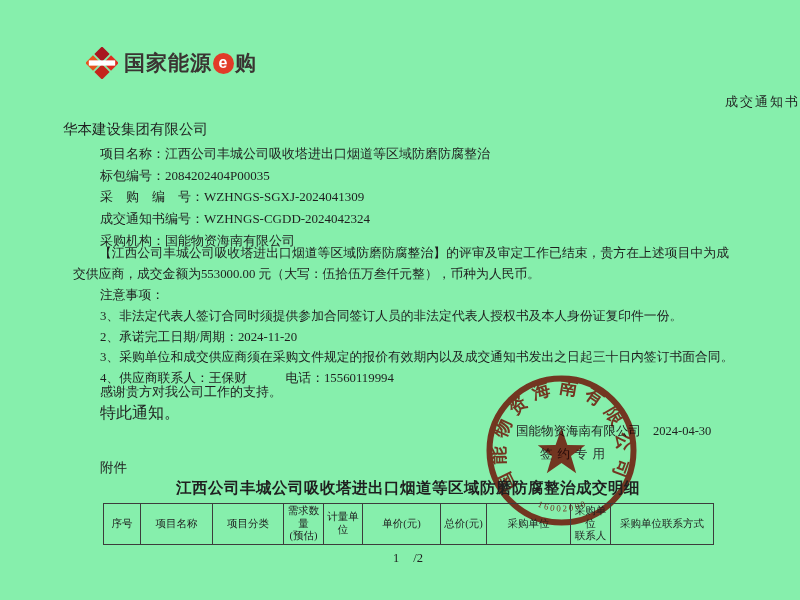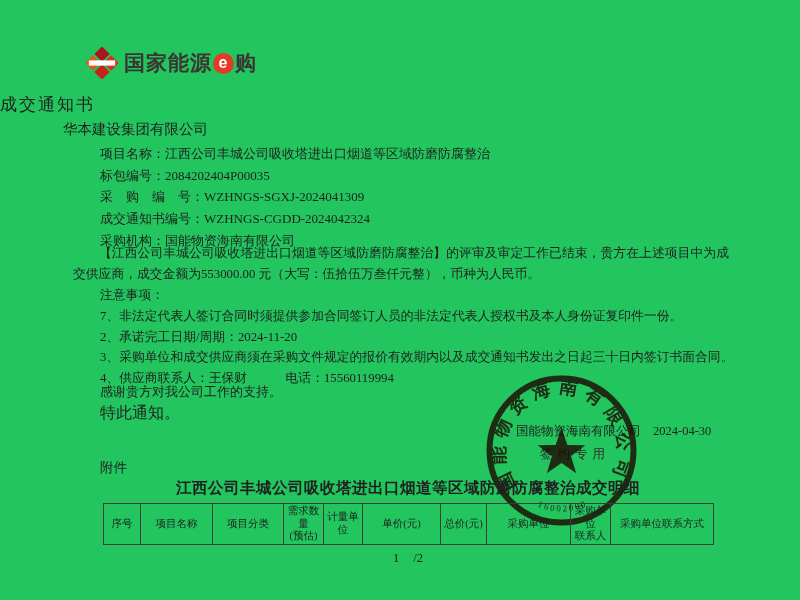--- a/index.html
+++ b/index.html
@@ -1,39 +1,39 @@
 <!DOCTYPE html>
 <html><head>
 <meta charset="utf-8">
 <style>
   * { margin: 0; padding: 0; box-sizing: border-box; }
   html, body { background: #ffffff; }
   .page {
     position: relative;
     width: 800px;
     height: 600px;
-    background: #22c55e;
+    background: #86efac;
     font-family: "Liberation Serif", "DejaVu Serif", serif;
     color: #1f1f1f;
     overflow: hidden;
     text-decoration: underline;
   }
 
   
   .logo { position: absolute; left: 86px; top: 47px; display: flex; align-items: center; gap: 6px; }
   .logo-text { font-family: "Liberation Sans", "DejaVu Sans", sans-serif; font-weight: bold; font-size: 21px; color: #3a3432; letter-spacing: 1px; display: flex; align-items: center; }
   .logo-e {
     display: inline-flex; align-items: center; justify-content: center;
     width: 21px; height: 21px; border-radius: 50%;
     background: #e23b28; color: #ffffff; font-size: 16px; font-weight: bold;
     margin: 0 1px; font-family: "Liberation Sans", sans-serif;
   }
 
   
-  .doc-title { position: absolute; left: 0; right: 0; top: 93px; text-align: left; font-size: 17px; letter-spacing: 2px; }
+  .doc-title { position: absolute; left: 0; right: 0; top: 93px; text-align: right; font-size: 13px; letter-spacing: 2px; }
   .recipient { position: absolute; left: 63px; top: 120px; font-size: 14.5px; }
   .fields { position: absolute; left: 100px; top: 143px; font-size: 13px; line-height: 21.7px; }
   .para {
     position: absolute; left: 73px; top: 243px; width: 656px;
     font-size: 12.8px; line-height: 21px; text-indent: 26px;
     text-align: justify; word-break: break-all;
   }
   .notes { position: absolute; left: 100px; top: 285px; font-size: 12.8px; line-height: 20.8px; }
   .thanks { position: absolute; left: 100px; top: 383px; font-size: 13px; }
   .notice { position: absolute; left: 100px; top: 403px; font-size: 16px; }
@@ -94,21 +94,21 @@
     <div><span>标包编号：</span><span>2084202404P00035</span></div>
     <div><span>采　购　编　号：</span><span>WZHNGS-SGXJ-2024041309</span></div>
     <div><span>成交通知书编号：</span><span>WZHNGS-CGDD-2024042324</span></div>
     <div><span>采购机构：</span><span>国能物资海南有限公司</span></div>
   </div>
 
   <div class="para">【江西公司丰城公司吸收塔进出口烟道等区域防磨防腐整治】的评审及审定工作已结束，贵方在上述项目中为成交供应商，成交金额为553000.00 元（大写：伍拾伍万叁仟元整），币种为人民币。</div>
 
   <div class="notes">
     <div>注意事项：</div>
-    <div>7、非法定代表人签订合同时须提供参加合同签订人员的非法定代表人授权书及本人身份证复印件一份。</div>
+    <div>3、非法定代表人签订合同时须提供参加合同签订人员的非法定代表人授权书及本人身份证复印件一份。</div>
     <div>2、承诺完工日期/周期：2024-11-20</div>
     <div>3、采购单位和成交供应商须在采购文件规定的报价有效期内以及成交通知书发出之日起三十日内签订书面合同。</div>
     <div>4、供应商联系人：王保财　　　电话：15560119994</div>
   </div>
 
   <div class="thanks">感谢贵方对我公司工作的支持。</div>
   <div class="notice">特此通知。</div>
 
   <div class="sign-line">
     <span>国能物资海南有限公司</span><span class="sign-date">2024-04-30</span>

